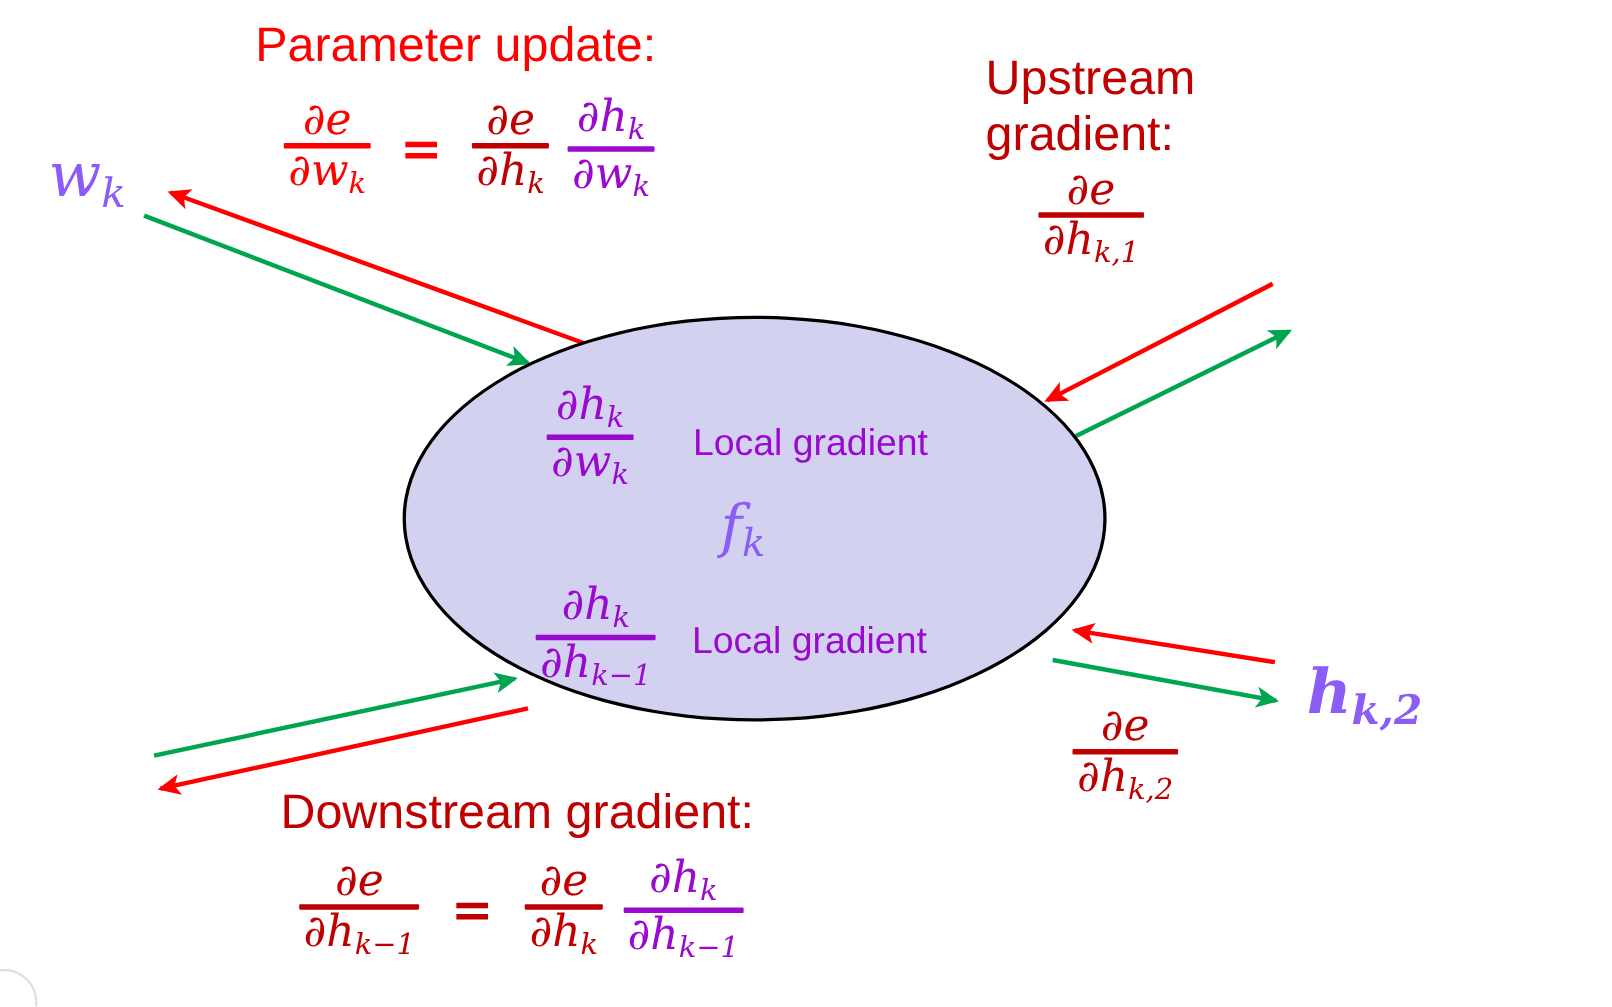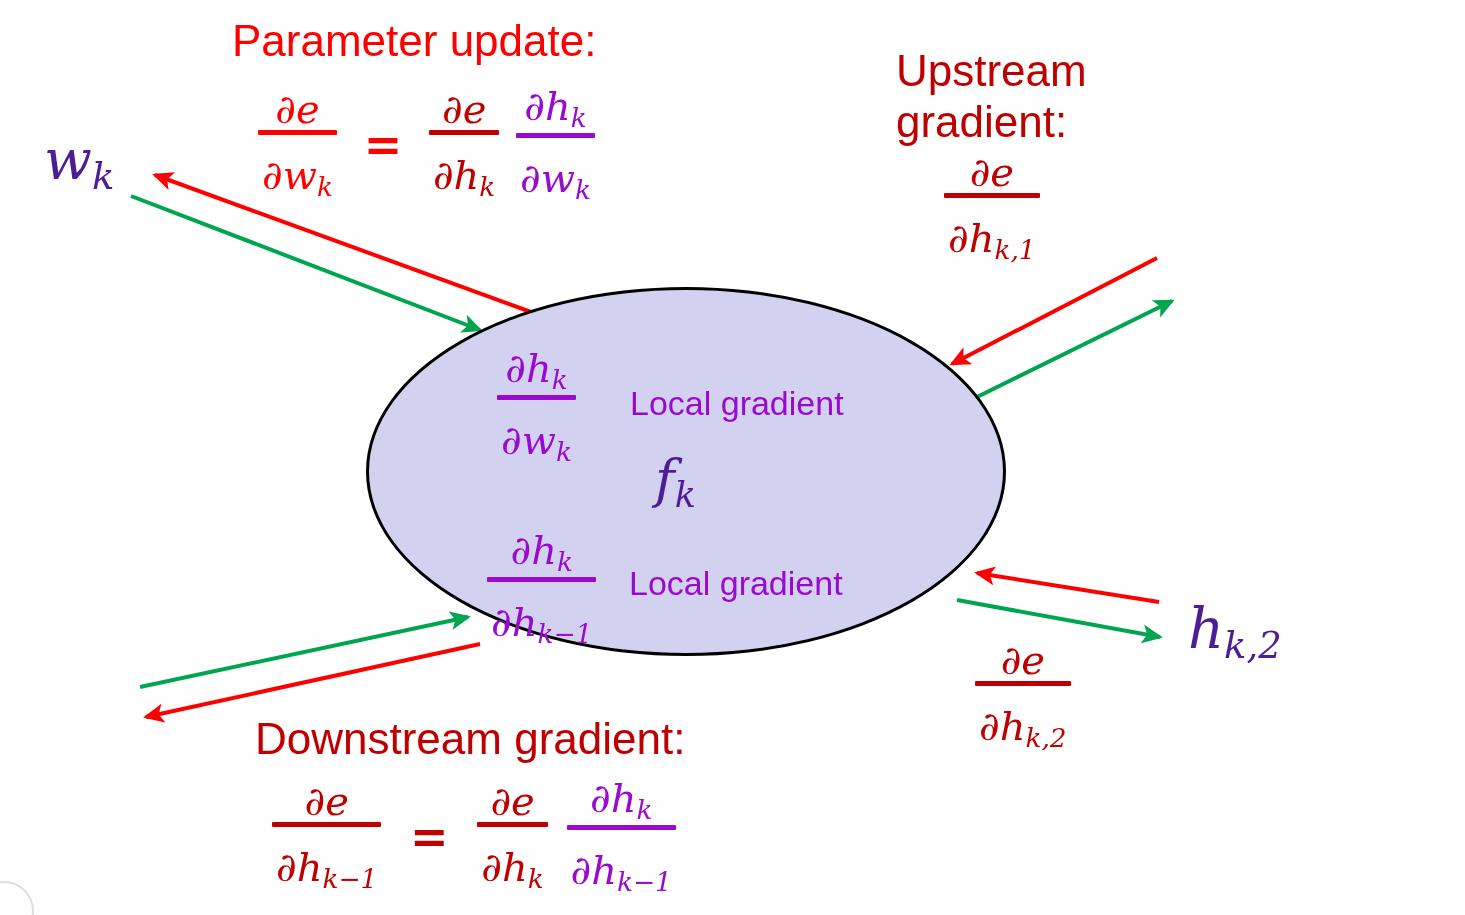--- a/index.html
+++ b/index.html
@@ -39,21 +39,21 @@
     justify-content: center;
     vertical-align: middle;
   }
   .frac > .num, .frac > .den {
     display: block;
     padding: 0 4px;
     text-align: center;
     white-space: nowrap;
   }
   .frac > .num { padding-bottom: 1px; }
-  .frac > .den { padding-top: 20px; }
+  .frac > .den { padding-top: 0; }
   .bar {
     display: block;
     width: 100%;
     height: 5px;
     border-radius: 1px;
   }
   sub {
     font-size: 0.66em;
     vertical-align: -0.28em;
     font-style: italic;
@@ -92,21 +92,21 @@
     background: #D2D2F0;
     border: 3px solid #000000;
     border-radius: 50%;
     box-sizing: border-box;
   }
 
   
   .varlabel {
     font-family: "DejaVu Serif", "Liberation Serif", serif;
     font-style: italic;
-    color: #4c1d95;
+    color: #8b5cf6;
     white-space: nowrap;
     line-height: 1;
   }
 
   
   #corner-artifact {
     position: absolute;
     left: -26px;
     bottom: -26px;
     width: 56px;
@@ -203,21 +203,21 @@
 
   <div class="abs math c-crim" style="left:944px; top:152px; font-size:40px;">
     <span class="frac">
       <span class="num"><span>∂e</span></span>
       <span class="bar"></span>
       <span class="den"><span>∂h</span><sub>k,1</sub></span>
     </span>
   </div>
 
 
-  <div class="abs varlabel" style="left:1188px; top:601px; font-size:56px;">
+  <div class="abs varlabel" style="left:1188px; top:601px; font-size:56px;font-weight:bold;">
     <span>h</span><sub>k,2</sub>
   </div>
 
   <div class="abs math c-crim" style="left:975px; top:640px; font-size:40px;">
     <span class="frac">
       <span class="num"><span>∂e</span></span>
       <span class="bar"></span>
       <span class="den"><span>∂h</span><sub>k,2</sub></span>
     </span>
   </div>

